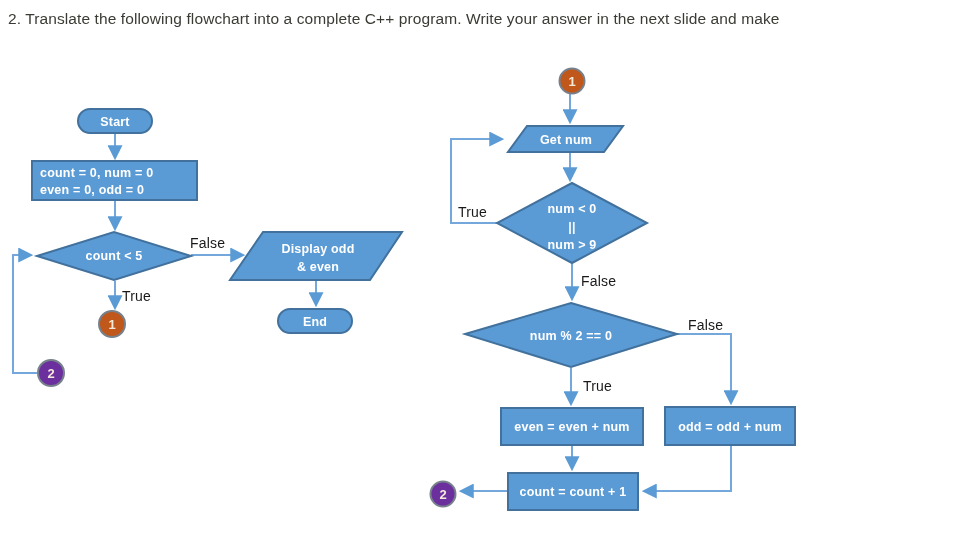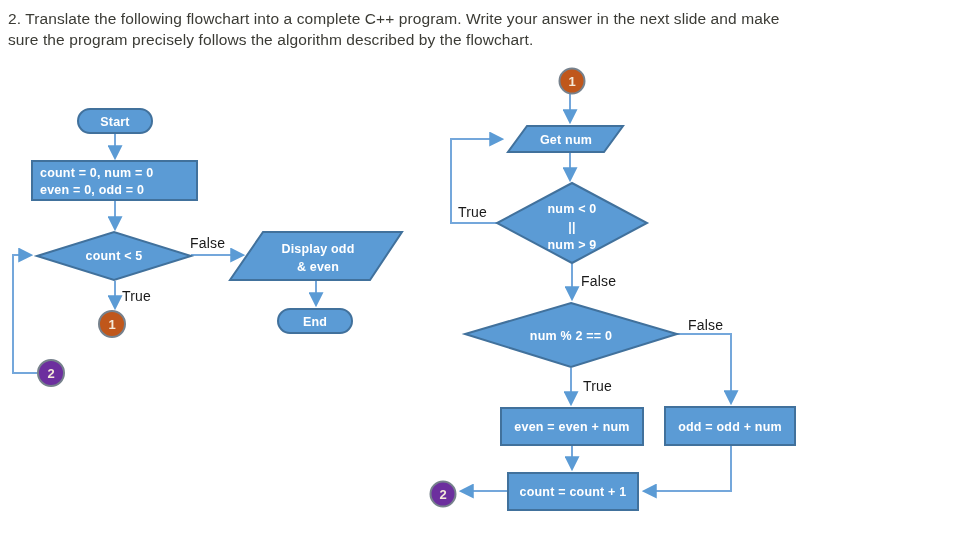--- a/index.html
+++ b/index.html
@@ -18,21 +18,20 @@
   .edge{fill:none;stroke:#74A7DB;stroke-width:2;}
   .oval{fill:#C0571B;stroke:#76818C;stroke-width:2;}
   .oval2{fill:#6C2F9E;stroke:#76818C;stroke-width:2;}
 </style>
 </head>
 <body>
 
 <div id="slide">
   <div id="header">
     <div>2. Translate the following flowchart into a complete C++ program. Write your answer in the next slide and make</div>
-    <div>sure the program precisely follows the algorithm described by the flowchart.</div>
   </div>
 
   <svg width="960" height="540" viewBox="0 0 960 540">
     <defs>
       <marker id="arrow" viewBox="0 0 10 10" refX="8.5" refY="5" markerWidth="7.5" markerHeight="7.5" orient="auto-start-reverse">
         <path d="M0,0 L10,5 L0,10 z" fill="#5B9BD5"></path>
       </marker>
     </defs>
 
     <path class="edge" d="M115,133 V158" marker-end="url(#arrow)"></path>

